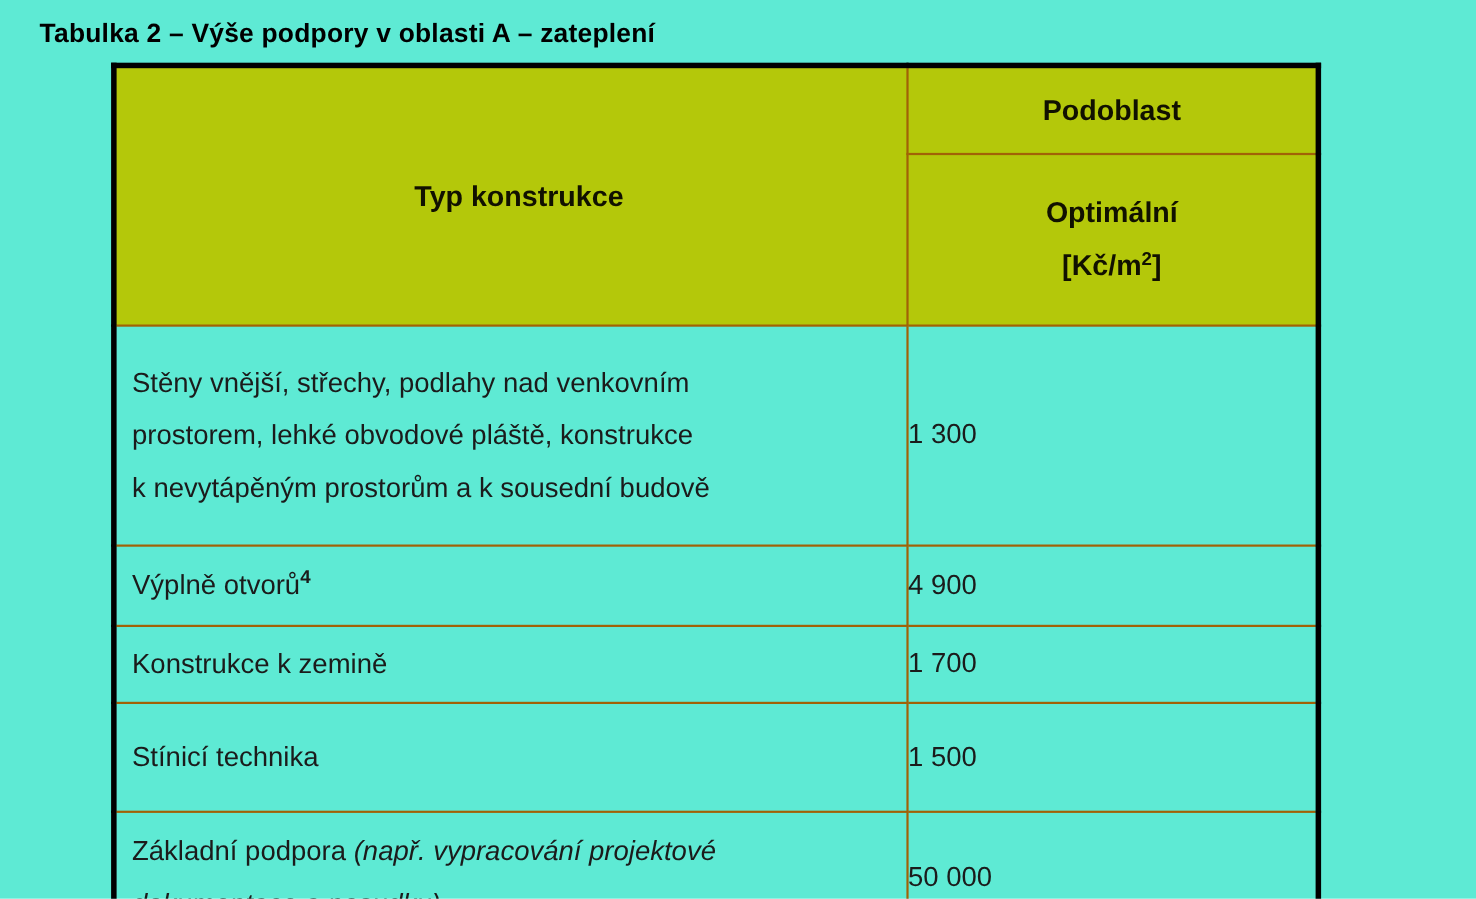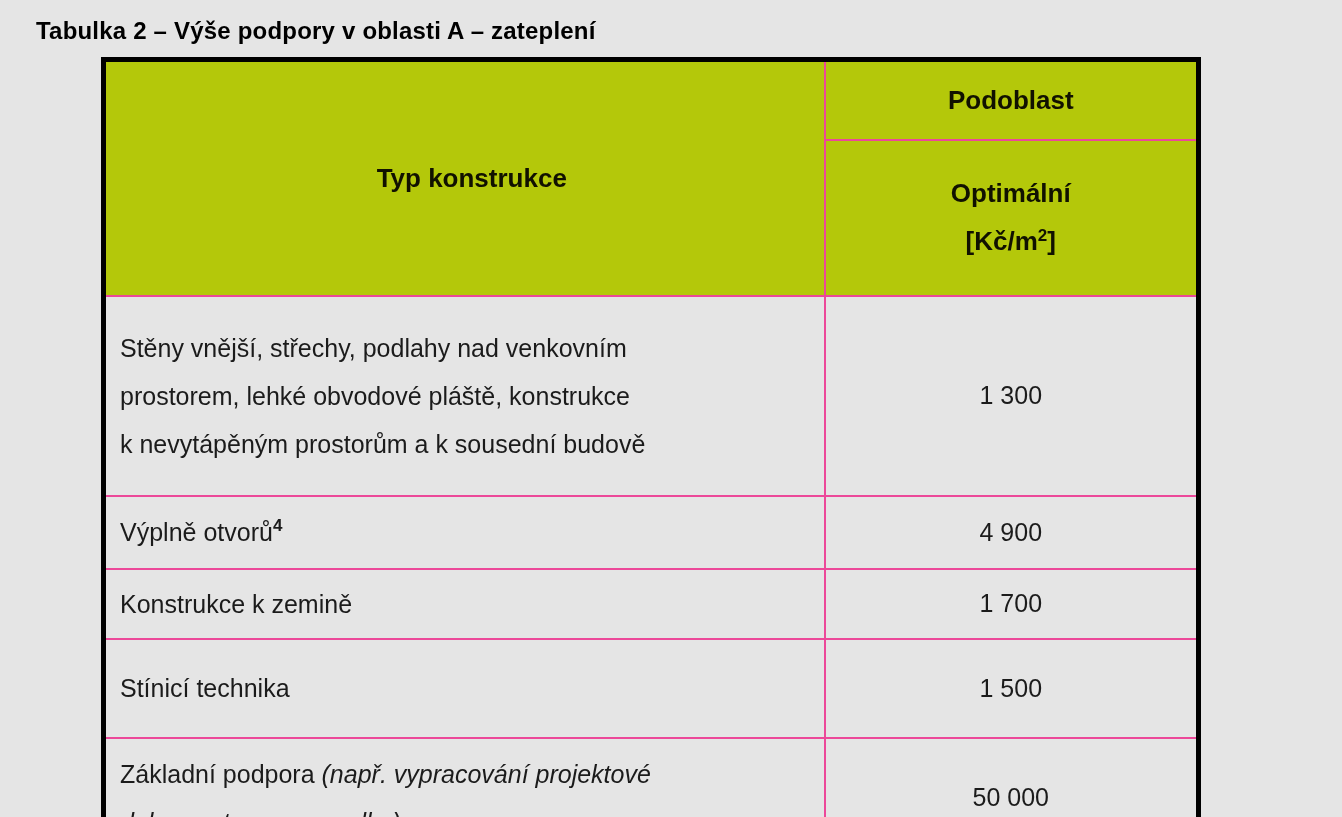--- a/index.html
+++ b/index.html
@@ -9,41 +9,41 @@
     background: #ffffff;
     width: 1342px;
     height: 817px;
     font-family: "Liberation Sans", sans-serif;
     color: #1b1b1b;
     overflow: hidden;
   }
   .page {
     width: 1342px;
     height: 817px;
-    background: #e5e5e5;
+    background: #5eead4;
   }
   .doc-title {
     margin: 0;
     padding: 17px 0 0 36px;
     font-size: 24px;
     font-weight: bold;
     color: #000000;
     letter-spacing: 0.2px;
   }
   table.support-table {
     border-collapse: collapse;
     table-layout: fixed;
     width: 1095px;
     margin: 12px 0 0 101px;
     border: 5px solid #000000;
   }
   col.c-label { width: 721px; }
   col.c-value { width: 374px; }
   td, th {
-    border: 2px solid #ec4899;
+    border: 2px solid #a16207;
     font-size: 25px;
     vertical-align: middle;
     padding: 0;
   }
   th.green-cell {
     background: #b4c80a;
     color: #111100;
     font-weight: bold;
   }
   th.typ-header {
@@ -62,21 +62,20 @@
     font-size: 26px;
     line-height: 1.84;
   }
   td.label-cell {
     text-align: left;
     padding: 10px 24px 10px 14px;
     white-space: pre-line;
     line-height: 1.92;
   }
   td.value-cell {
-    text-align: center;
     line-height: 1;
   }
   tr.row-1 { height: 200px; }
   tr.row-2 { height: 73px; }
   tr.row-3 { height: 68px; }
   tr.row-4 { height: 99px; }
   tr.row-5 { height: 122px; }
   sup.fn-sup {
     font-weight: bold;
     font-size: 17px;

